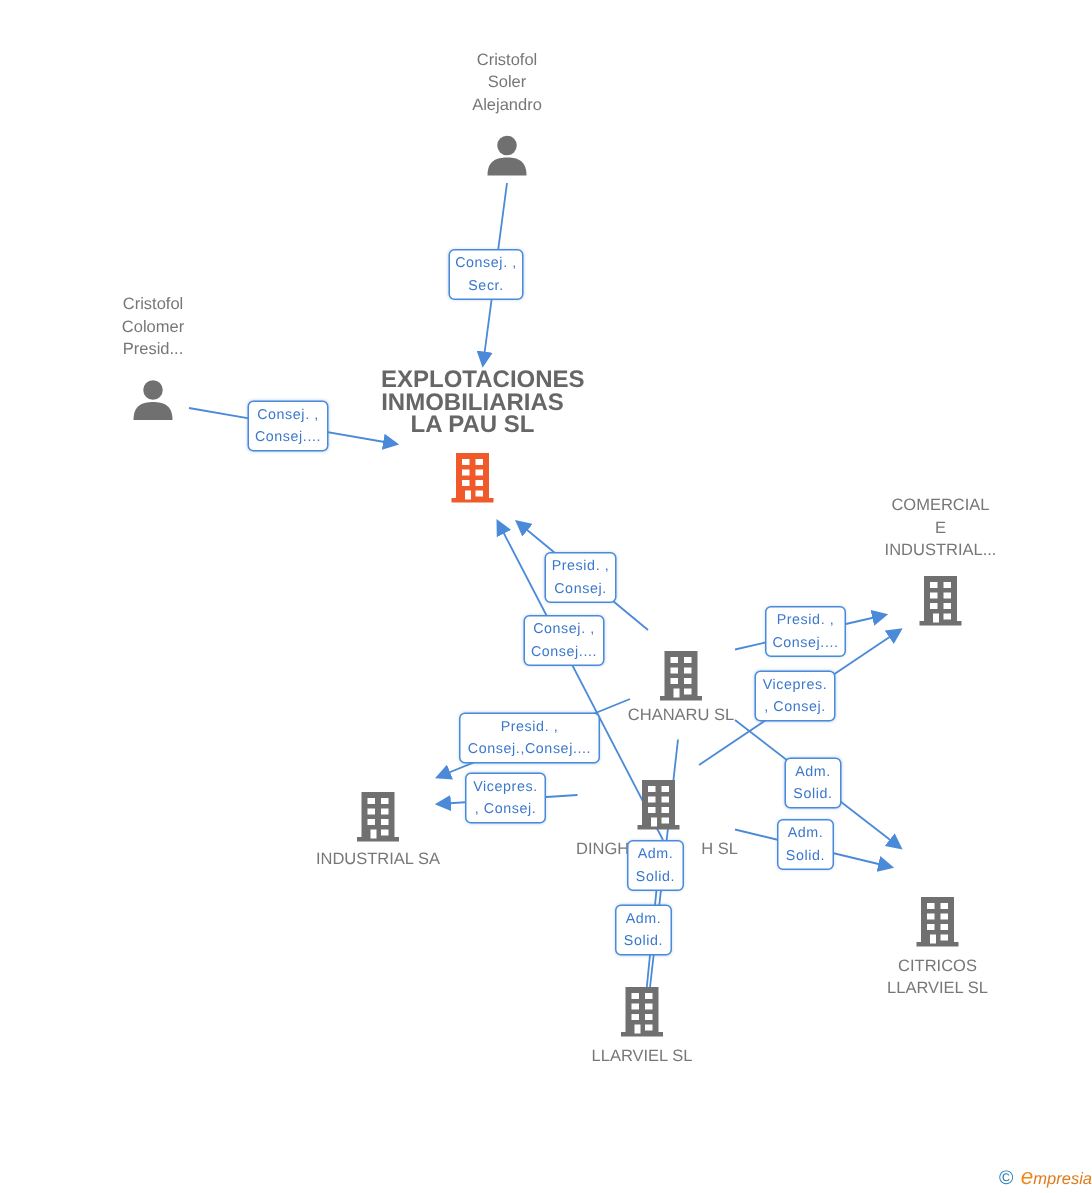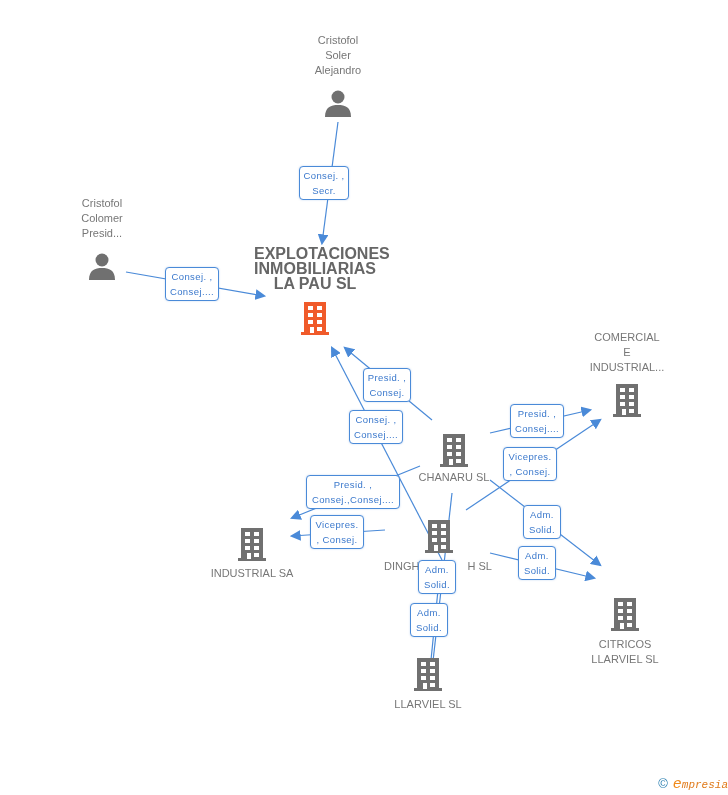--- a/index.html
+++ b/index.html
@@ -8,21 +8,21 @@
   #edges { position: absolute; left: 0; top: 0; width: 728px; height: 795px; }
   .node { position: absolute; text-align: center; color: #777777; font-size: 11px; line-height: 15px; }
   .node .name { white-space: nowrap; }
   .node.main .name { font-weight: bold; color: #666666; font-size: 16px; }
   .icon { display: block; margin: 0 auto; }
   .rel { position: absolute; background: #ffffff; border: 1px solid #4a8ad8; border-radius: 4px;
          color: #3a78cc; font-size: 9.5px; line-height: 15px; text-align: center; padding: 1px 0;
          box-shadow: 0 0 2px rgba(74,138,216,0.35); white-space: nowrap; letter-spacing: 0.4px; }
   .footer { position: absolute; right: 0; bottom: 2px; font-size: 11px; color: #e07a1a; }
   .footer .copy { color: #2a7fb0; font-size: 13px; margin-right: 5px; }
-  .footer .brand { font-style: italic; font-family: Liberation Mono, monospace; }
+  .footer .brand { font-style: italic; font-family: Liberation Sans, sans-serif; }
   .footer .brand b { color: #f08a1a; font-size: 15px; font-weight: normal; }
 </style>
 </head>
 <body>
 
 <svg id="edges" xmlns="http://www.w3.org/2000/svg">
   <defs>
     <marker id="arrow" viewBox="0 0 10 10" refX="8" refY="5" markerWidth="9" markerHeight="9" orient="auto-start-reverse">
       <path d="M0,0 L10,5 L0,10 z" fill="#4a8ad8"></path>
     </marker>

